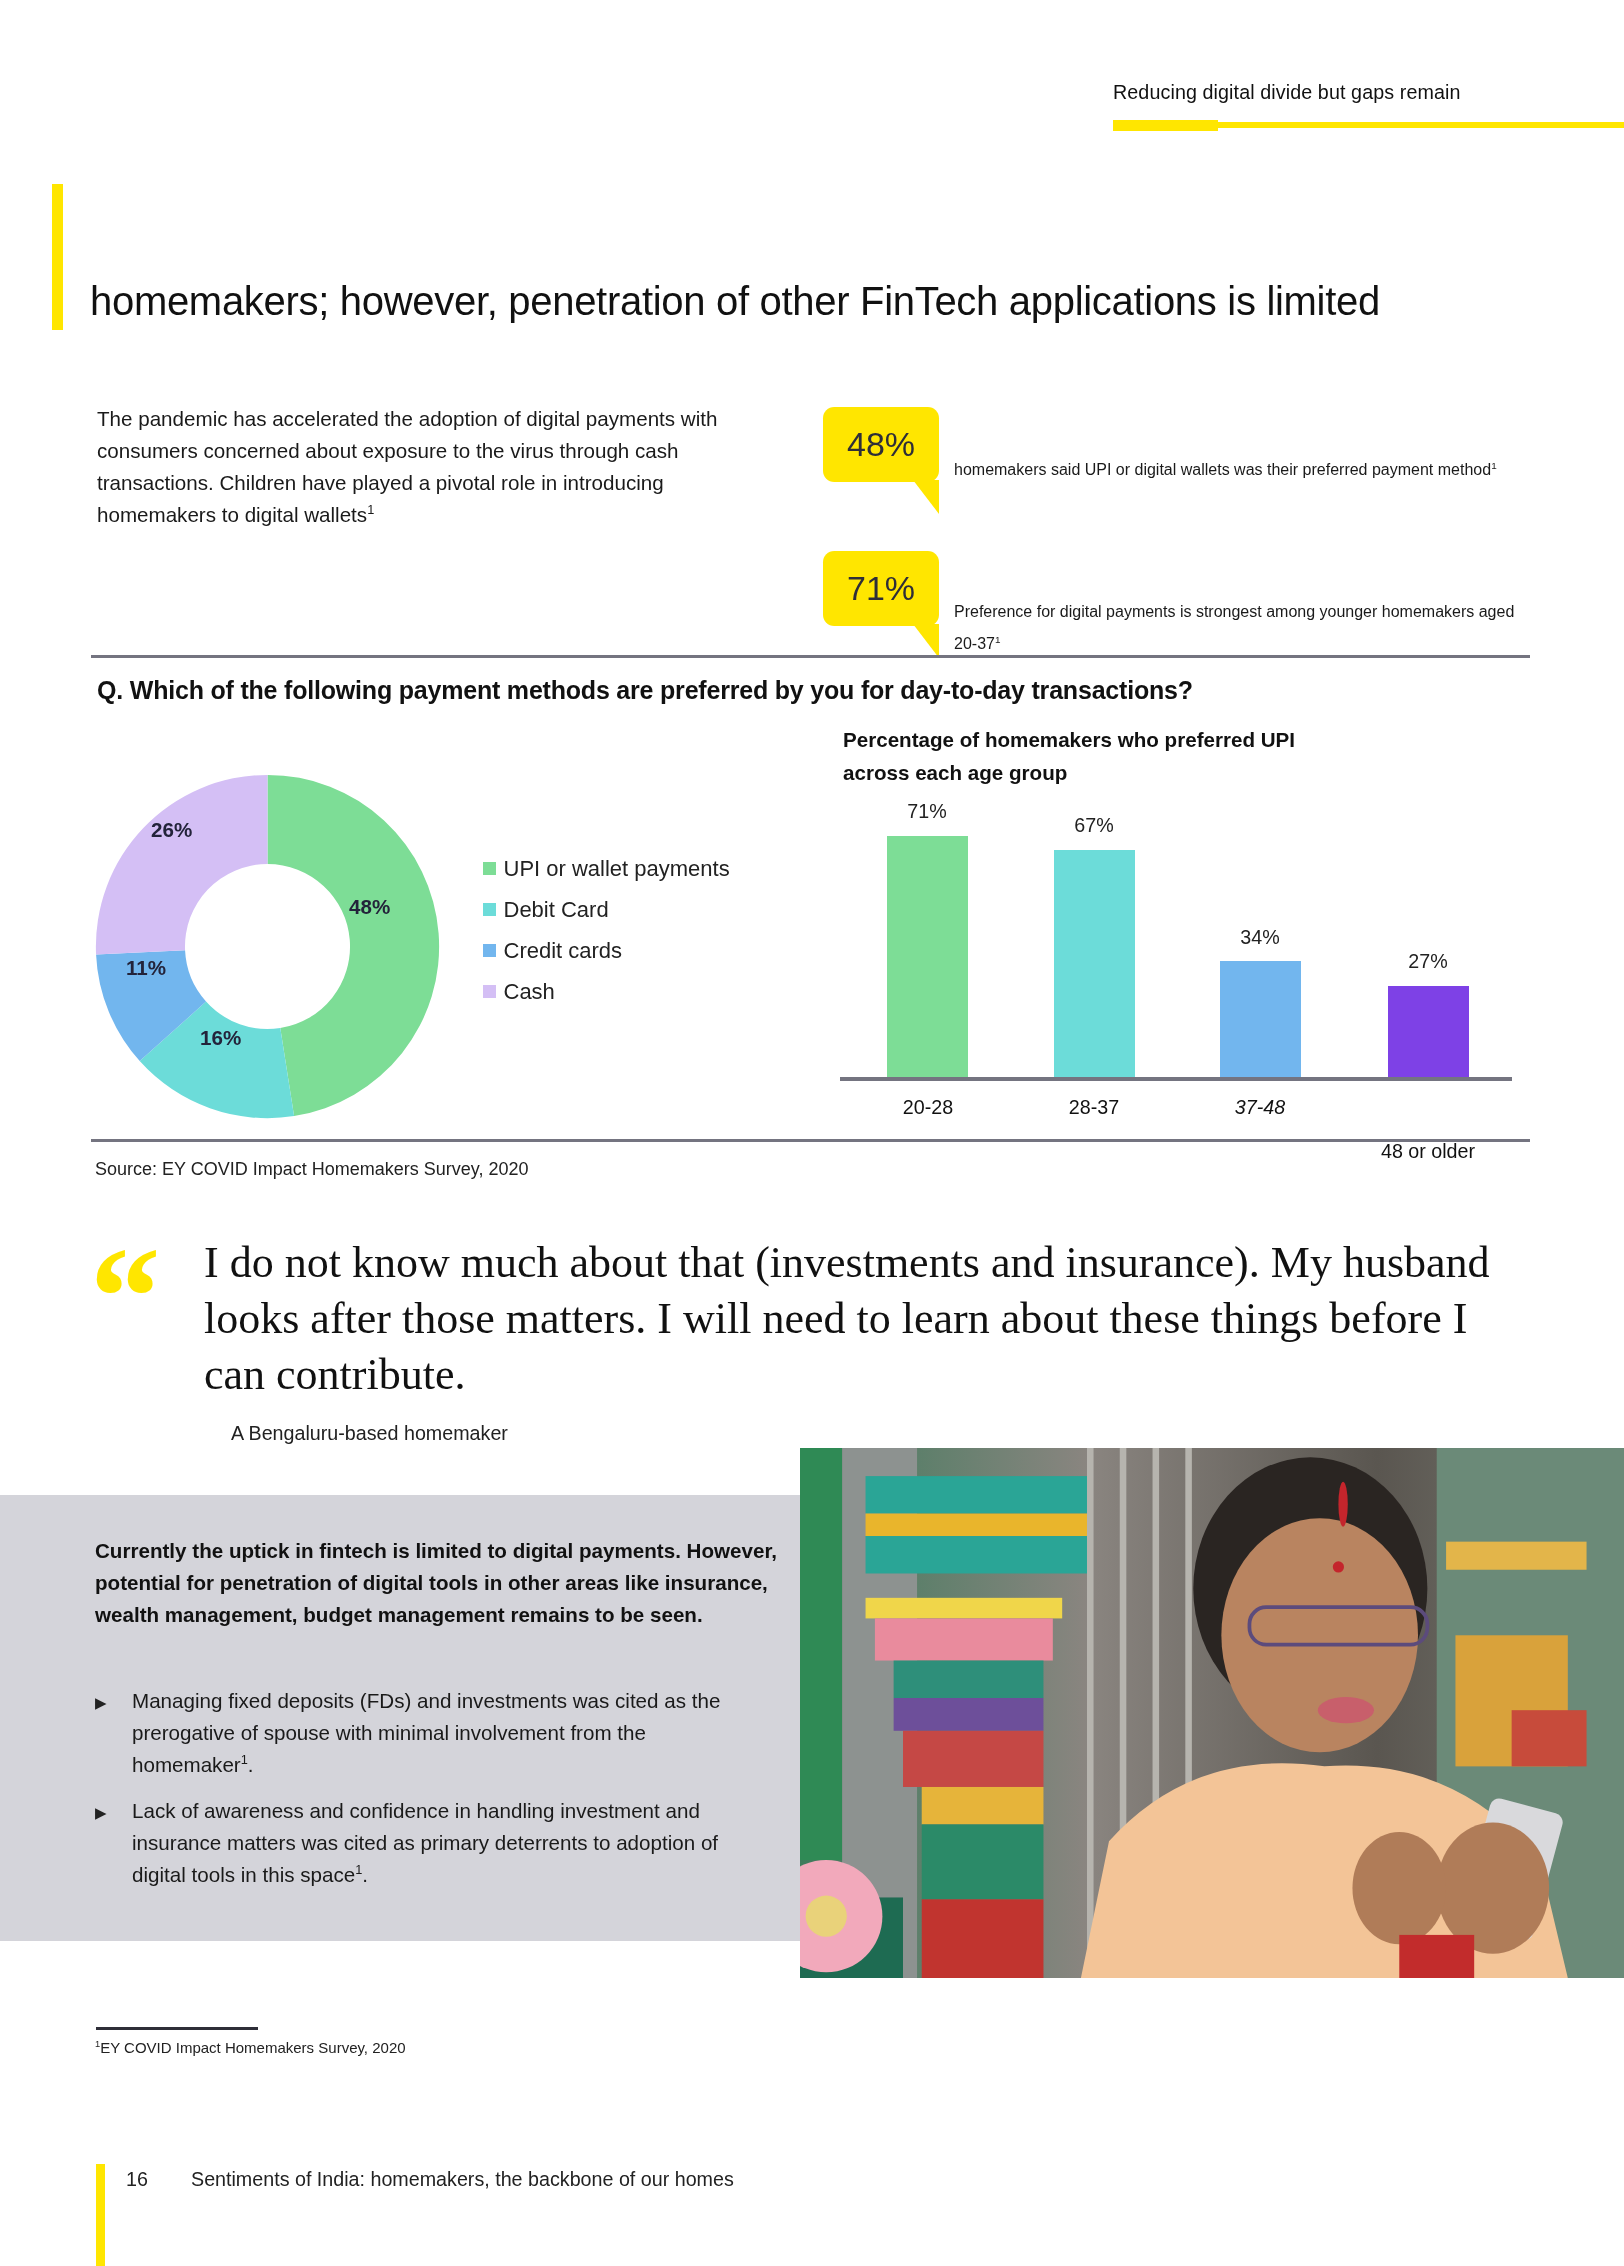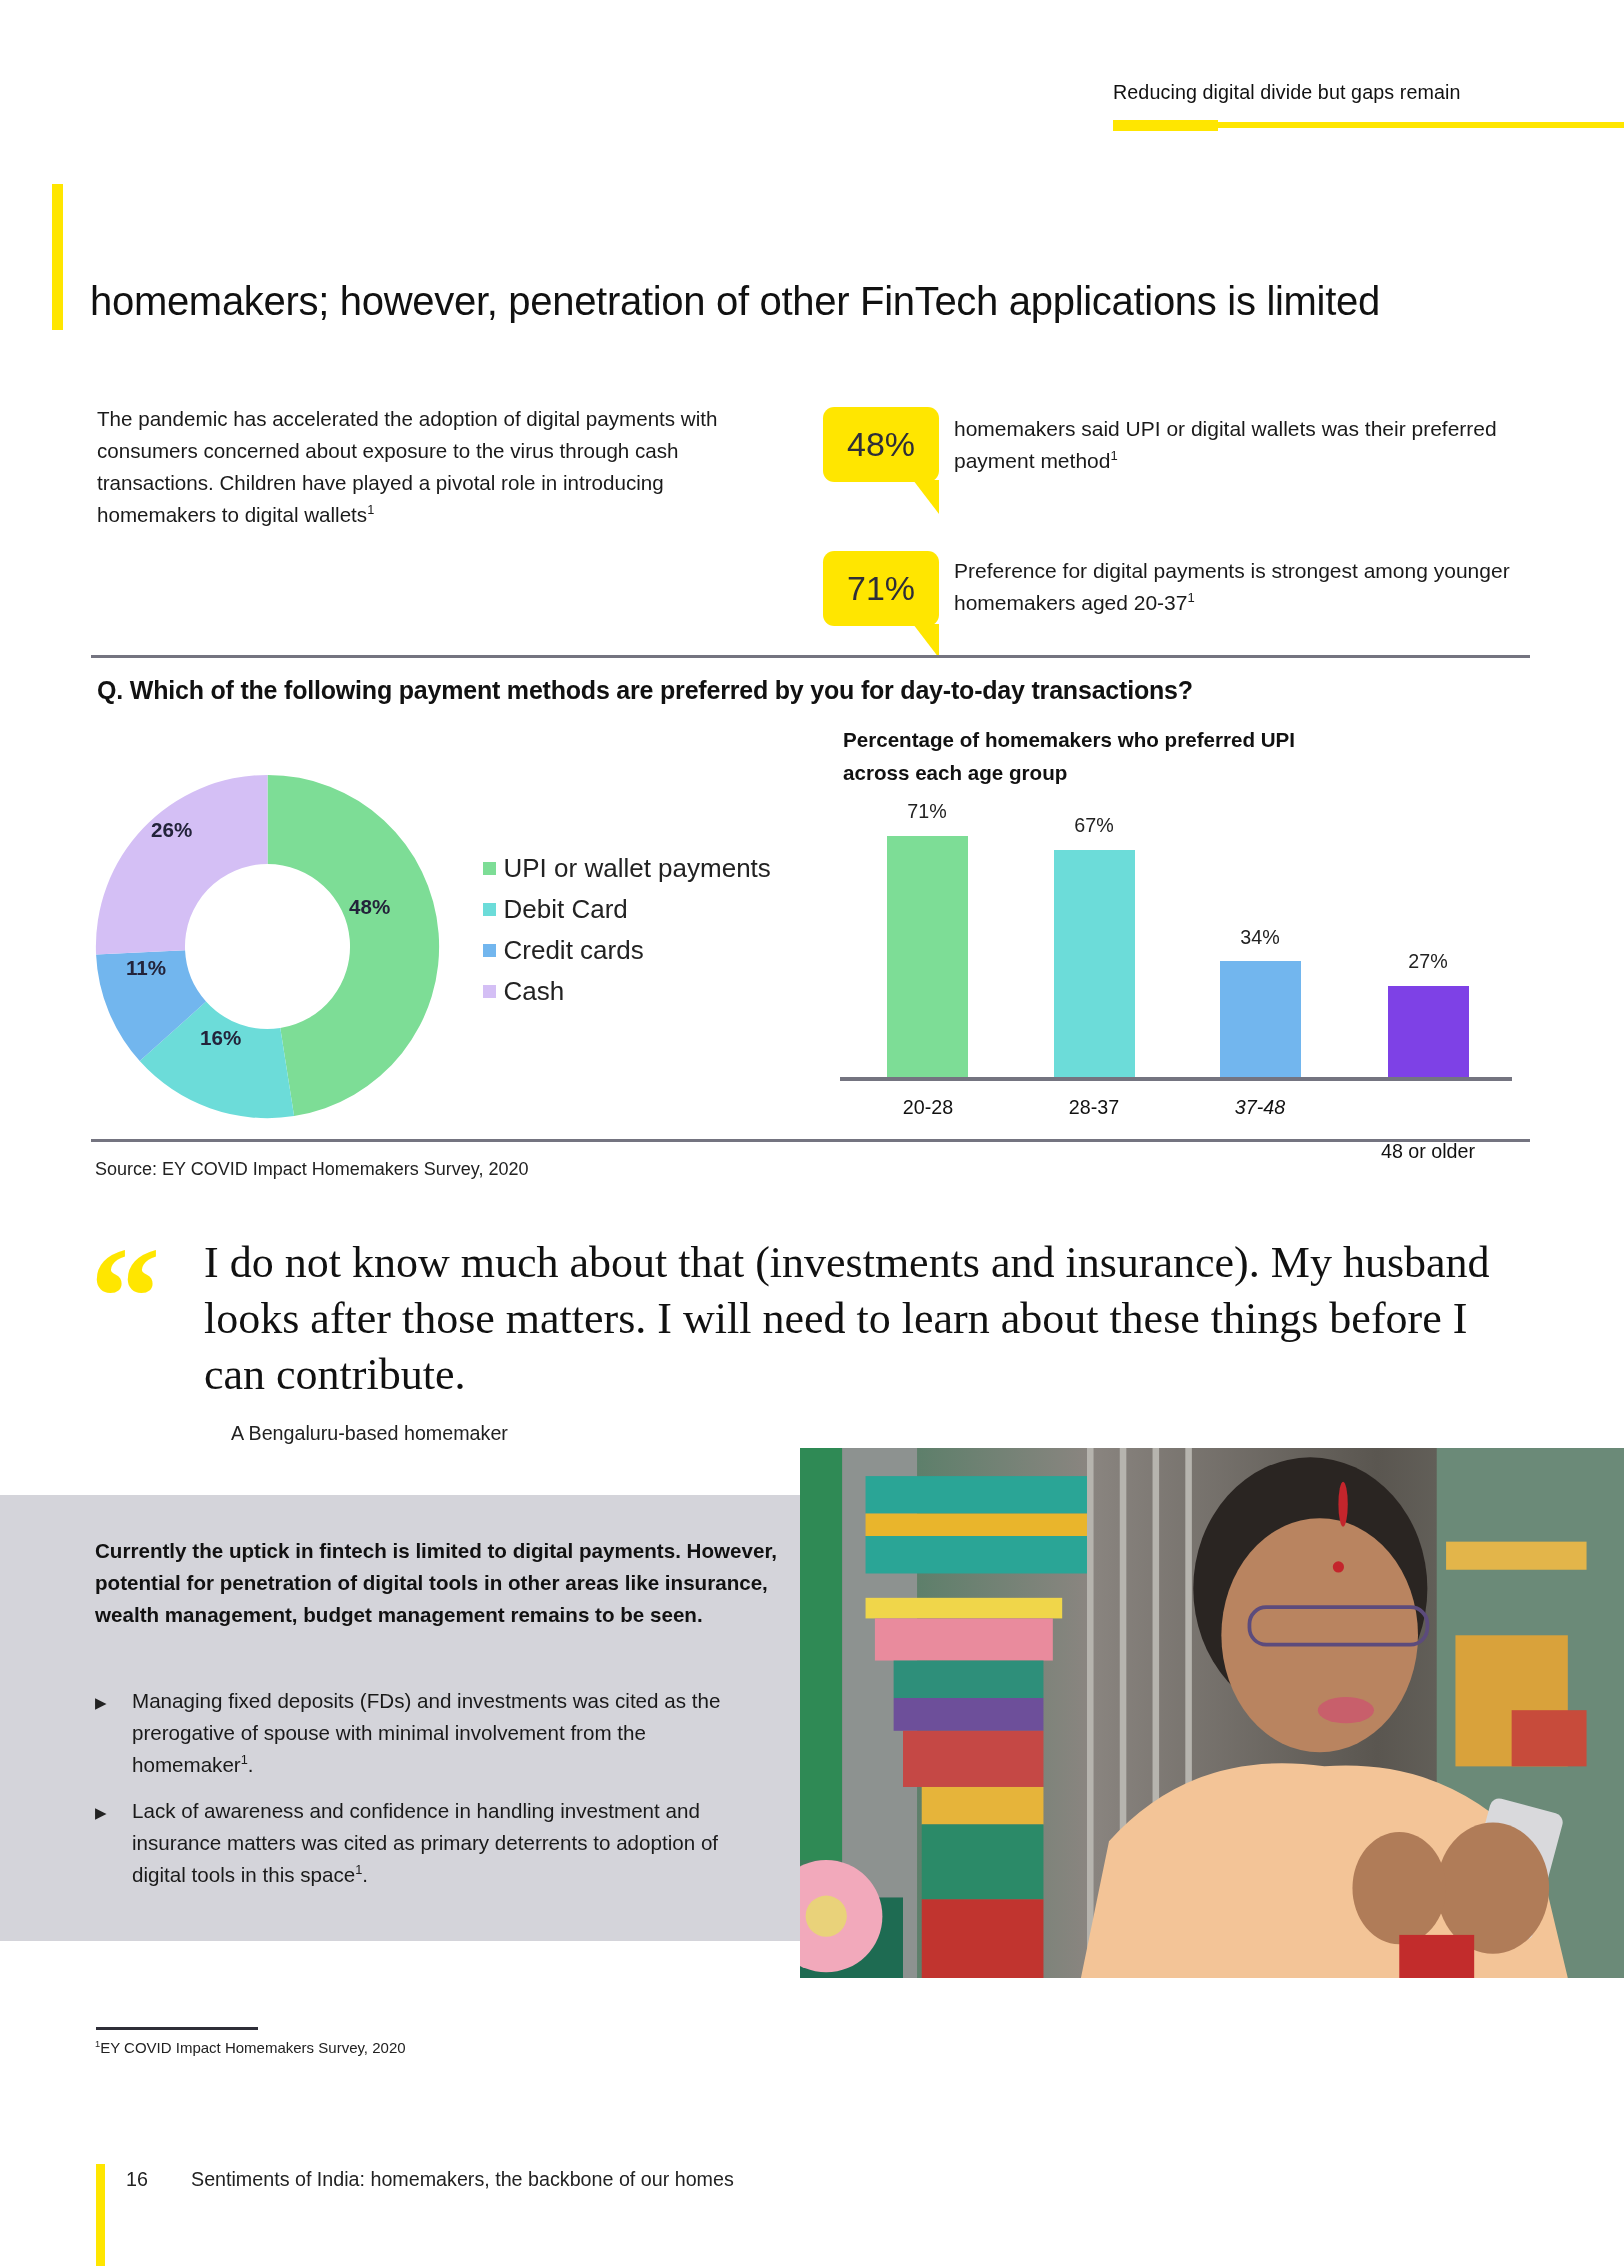--- a/index.html
+++ b/index.html
@@ -16,32 +16,32 @@
   .title-bar { left: 52px; top: 184px; width: 11.2px; height: 146px; background: #ffe600; }
   .page-title { left: 90px; top: 225px; width: 1518px; font-size: 40px; line-height: 51px; color: #111; letter-spacing: -0.3px; }
 
   
   .intro { left: 97px; top: 403px; width: 656px; font-size: 20.6px; line-height: 32px; color: #1a1a1a; }
   sup { font-size: 0.62em; vertical-align: super; line-height: 0; }
 
   
   .callout { width: 116px; height: 75px; background: #ffe600; border-radius: 11.2px; display: flex; align-items: center; justify-content: center; font-size: 34px; color: #2e2e38; }
   .callout::after { content: ""; position: absolute; right: 0; bottom: -32px; width: 0; height: 0; border-left: 26px solid transparent; border-top: 34px solid #ffe600; }
-  .stat-text { font-size: 21px; line-height: 32px; color: #1a1a1a; width: 581px; }
+  .stat-text { font-size: 16px; line-height: 32px; color: #1a1a1a; width: 581px; margin-top: 41px; }
 
   .rule-grey { height: 2.8px; background: #747480; }
 
   
   .question { left: 97px; top: 676px; font-size: 25px; font-weight: bold; color: #111; white-space: nowrap; letter-spacing: -0.2px; }
 
   
   .donut { left: 94px; top: 773px; width: 347px; height: 347px; }
   .donut-label { font-size: 20.6px; font-weight: bold; color: #23233a; }
   .legend { left: 483px; top: 848px; }
-  .legend-item { display: flex; align-items: center; height: 41px; font-size: 26px; color: #222; }
+  .legend-item { display: flex; align-items: center; height: 41px; font-size: 22px; color: #222; }
   .legend-swatch { width: 13px; height: 13px; margin-right: 7.5px; }
 
   
   .bar-title { left: 843px; top: 723px; width: 525px; font-size: 20.6px; line-height: 33px; font-weight: bold; color: #111; }
   .bar { width: 81px; }
   .bar-value { font-size: 19.7px; color: #222; width: 112px; text-align: center; }
   .bar-cat { font-size: 19.7px; color: #111; width: 150px; text-align: center; }
   .bar-axis { left: 840px; top: 1077px; width: 672px; height: 3.7px; background: #747480; }
 
   .source { left: 95px; top: 1159px; font-size: 18px; color: #222; }

